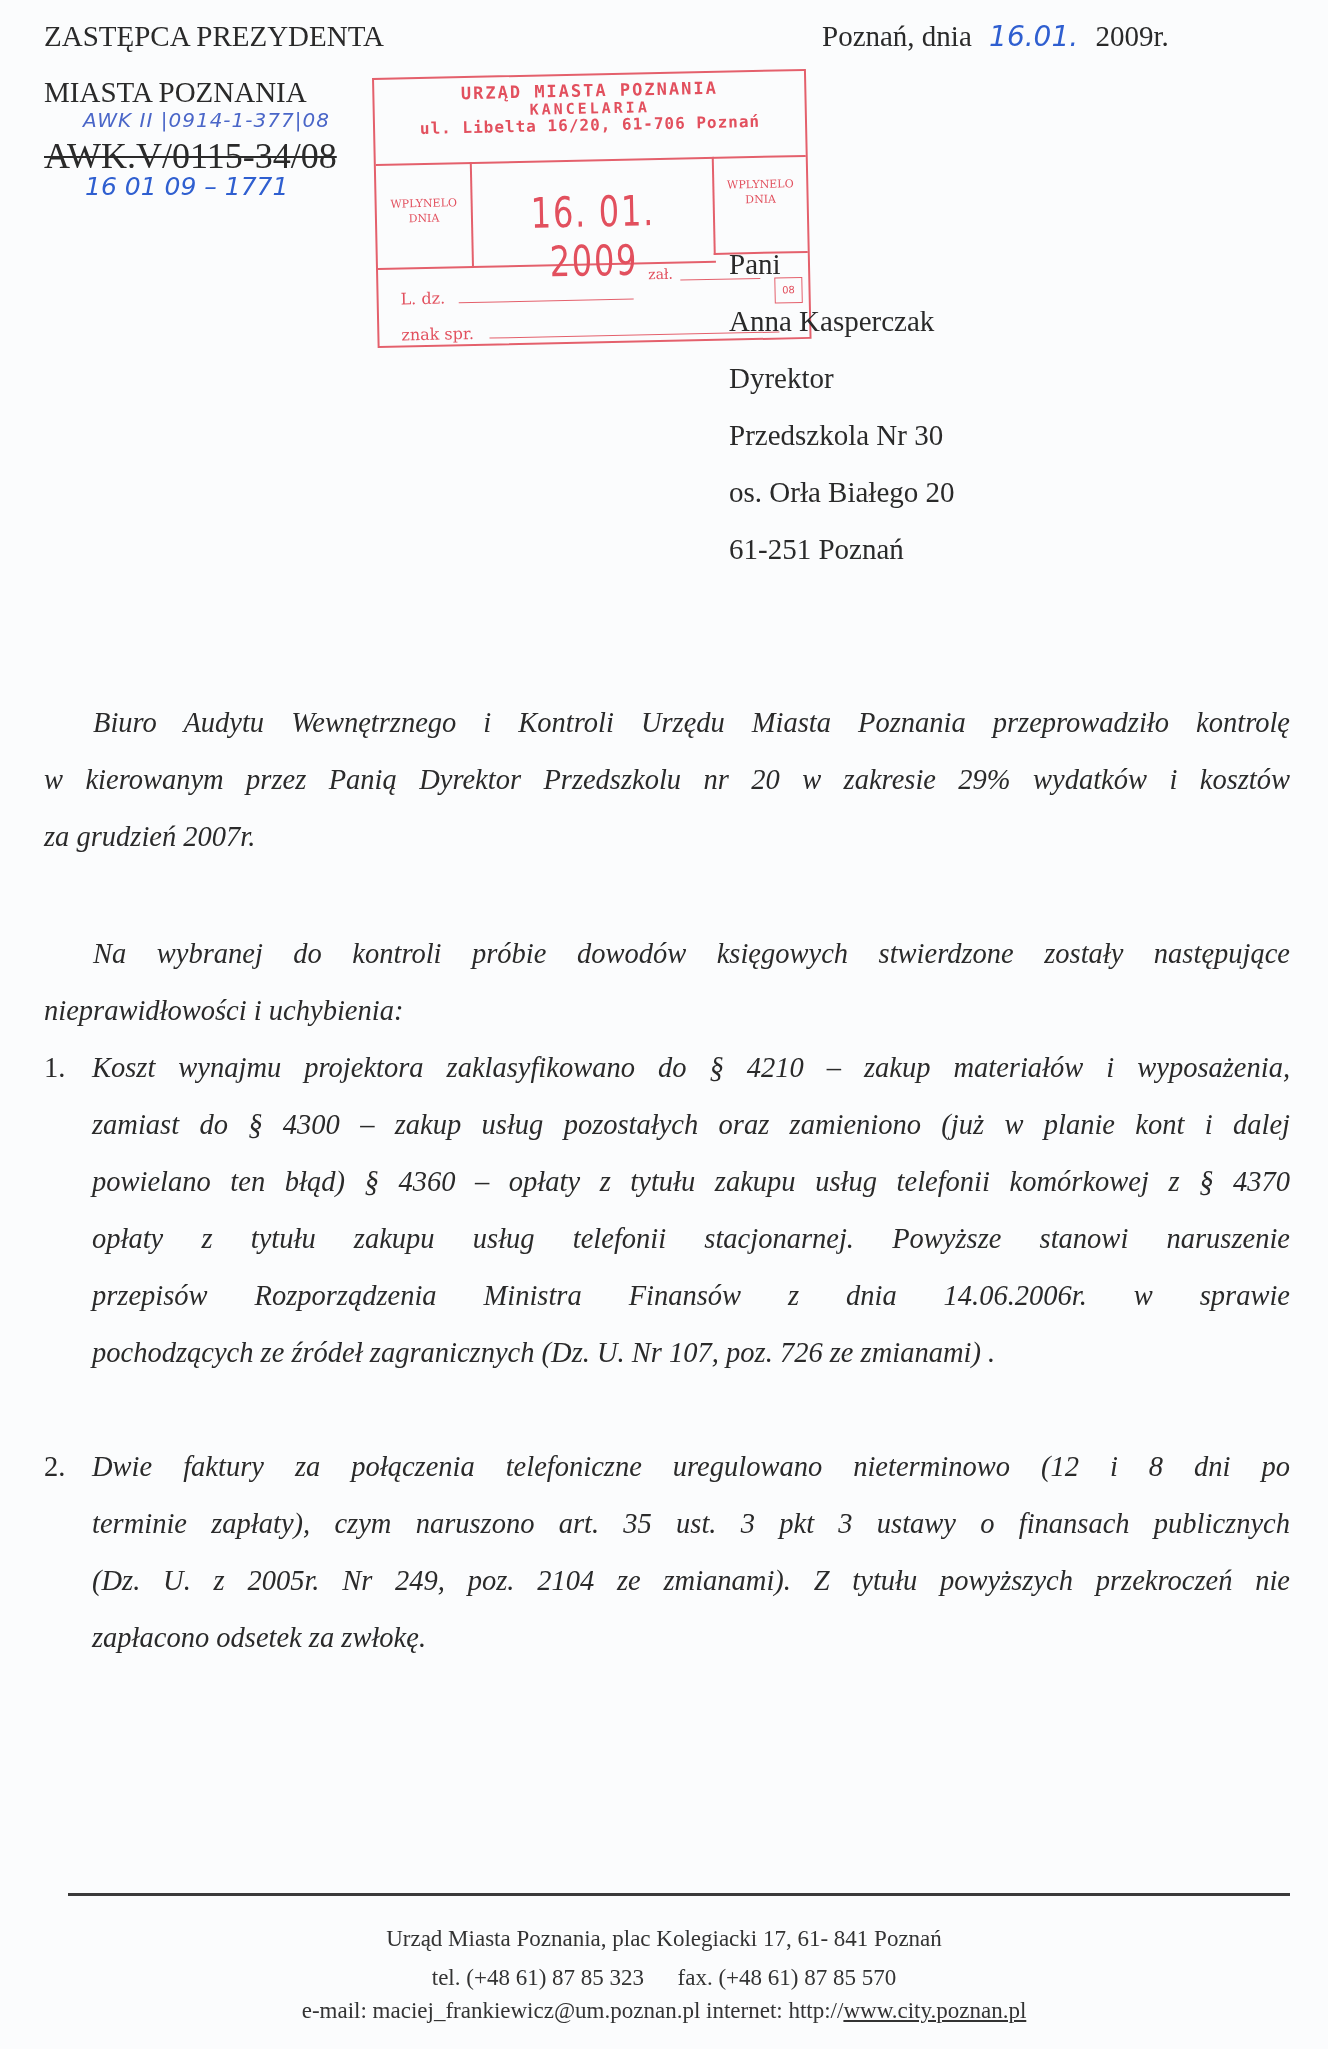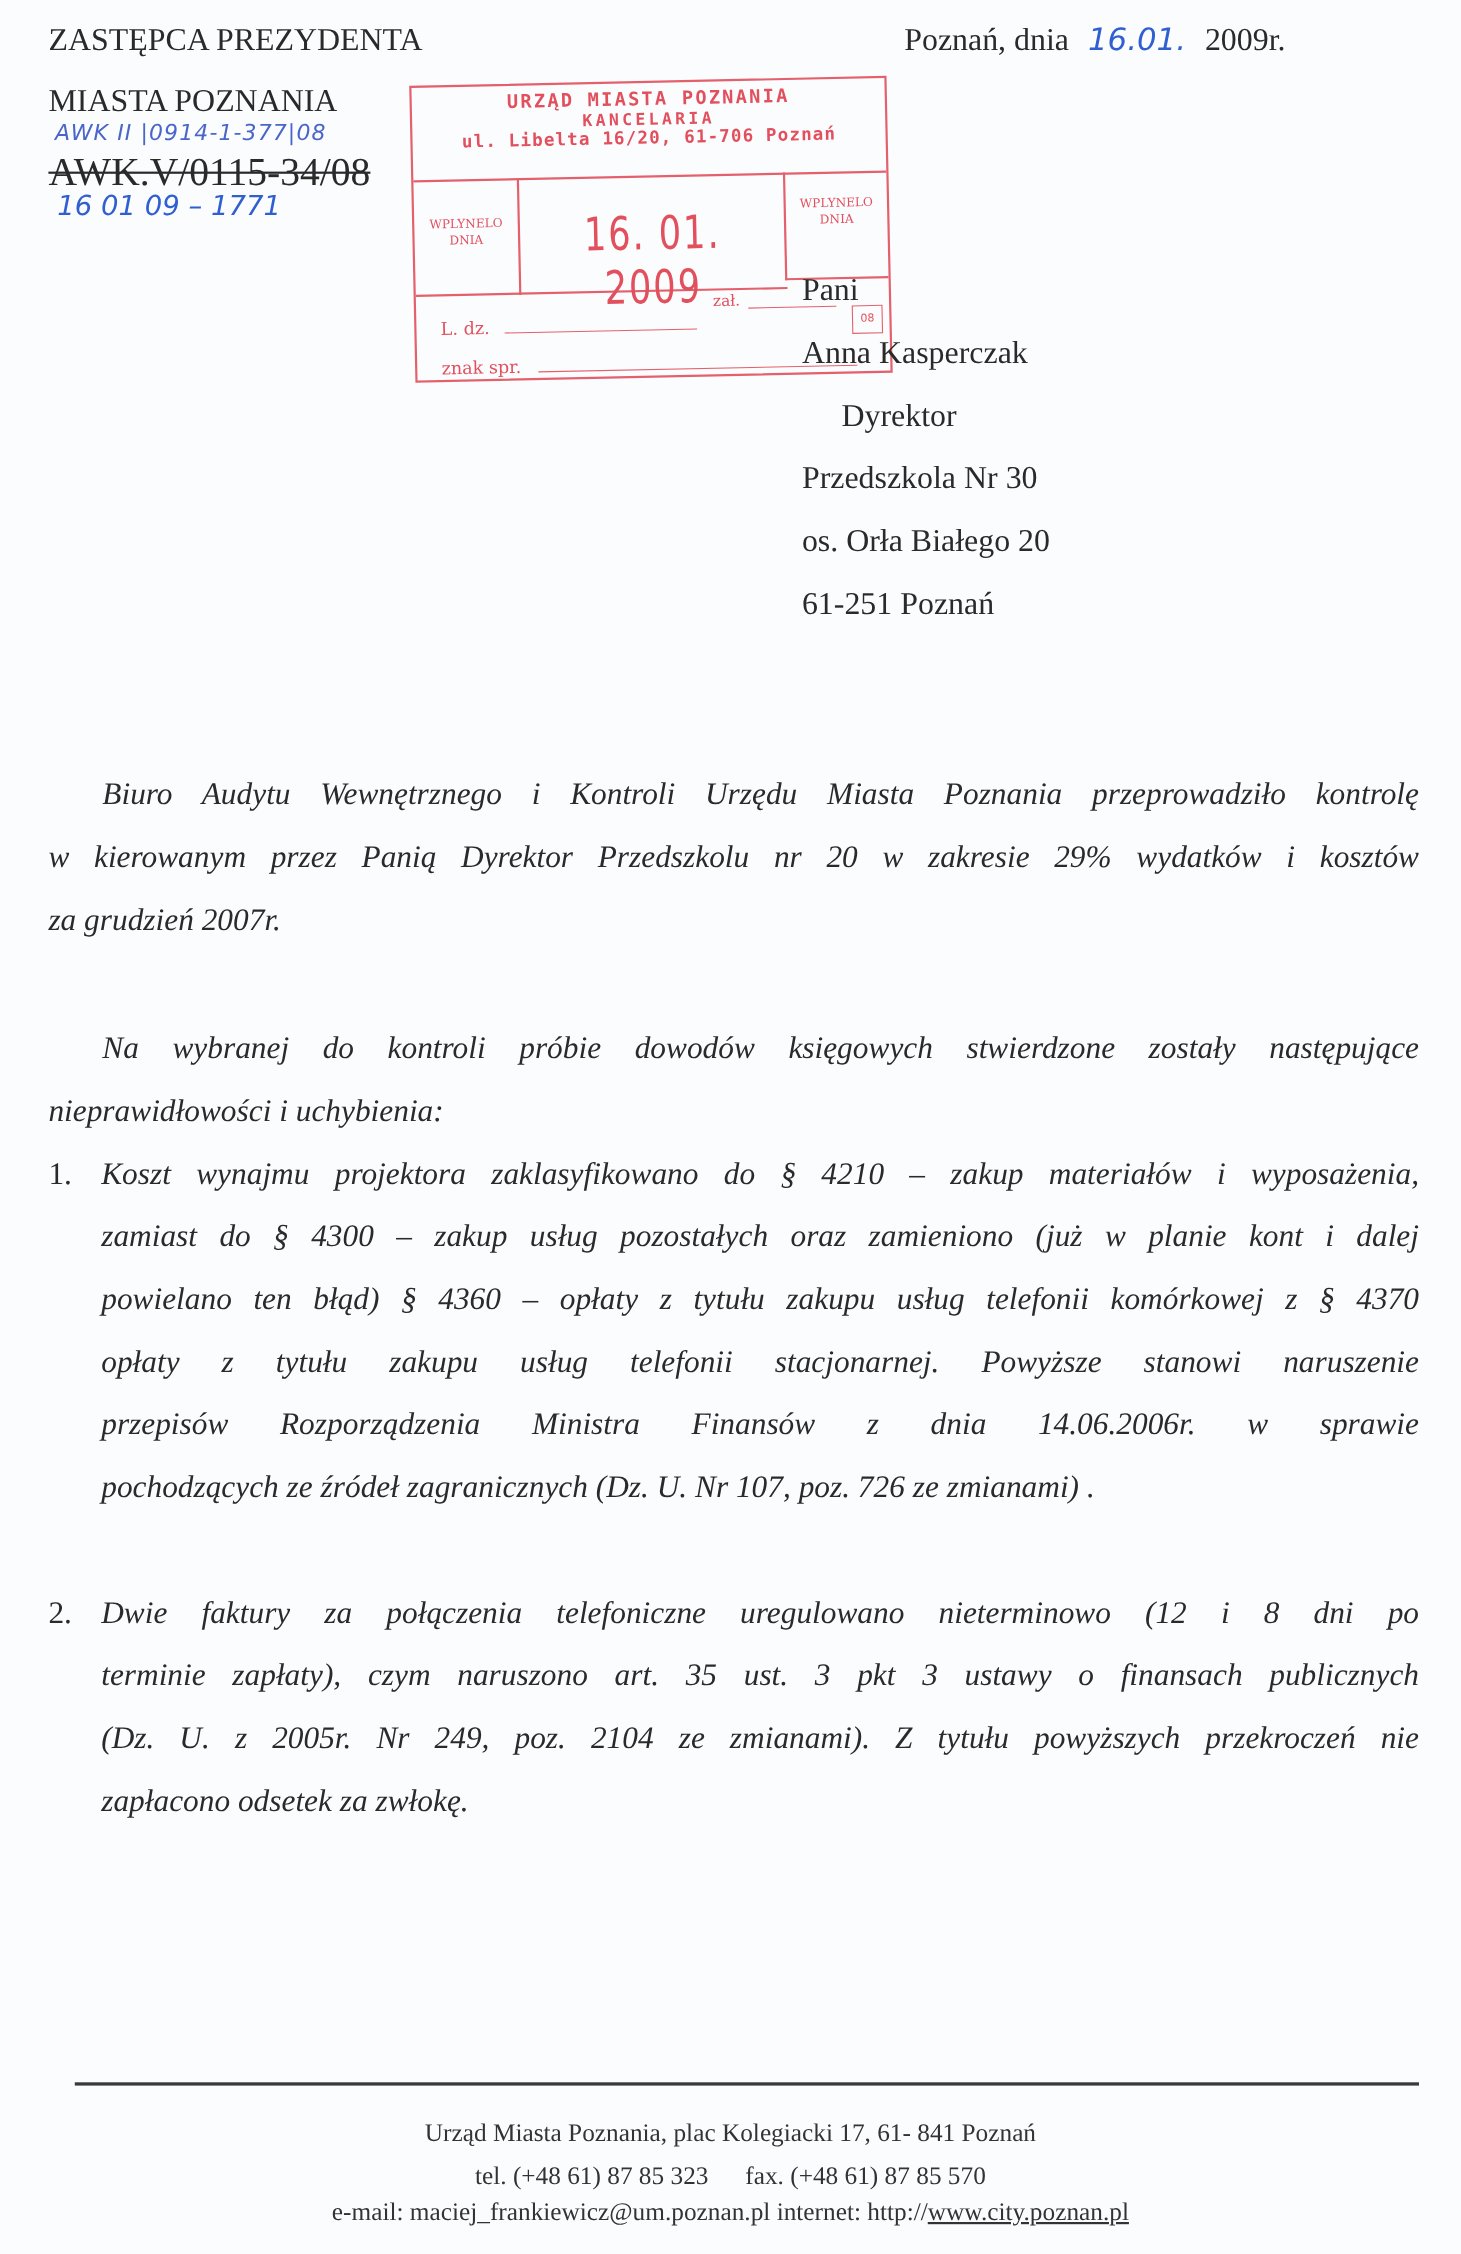--- a/index.html
+++ b/index.html
@@ -4,21 +4,21 @@
   <style>
     html, body { margin: 0; padding: 0; }
     body {
       width: 1328px; height: 2049px; position: relative; overflow: hidden;
       background: #fbfcfd;
       font-family: "Liberation Serif", serif;
       color: #2a2a2a;
     }
     .abs { position: absolute; }
     .serif { font-family: "Liberation Serif", serif; font-size: 29px; line-height: 1; white-space: nowrap; }
-    .hand { font-family: "DejaVu Sans", sans-serif; color: #2f5fd0; font-style: italic; white-space: nowrap; }
+    .hand { font-family: "DejaVu Sans", sans-serif; color: #2f5fd0; font-style: italic; white-space: nowrap; margin-left: 33px; }
     .hand-thin { color: #4a66c8; font-size: 20px; letter-spacing: 1px; }
     .strike { text-decoration: line-through; text-decoration-thickness: 2px; }
 
     
     .stamp {
       left: 372px; top: 78px; width: 430px; height: 266px;
       transform: rotate(-1.2deg); transform-origin: top left;
       border: 2px solid #e4606c; color: #e2505e;
       font-family: "DejaVu Sans Mono", monospace;
     }
@@ -92,21 +92,21 @@
     <span class="ldz">L. dz.</span>
     <span class="u1"></span>
     <span class="znak">znak spr.</span>
     <span class="u3"></span>
     <span class="tag">08</span>
   </div>
 </div>
 
 <div class="abs serif" style="left:729px; top:250px;">Pani</div>
 <div class="abs serif" style="left:729px; top:307px;">Anna Kasperczak</div>
-<div class="abs serif" style="left:765px; top:364px;">Dyrektor</div>
+<div class="abs serif" style="left:729px; top:364px;">Dyrektor</div>
 <div class="abs serif" style="left:729px; top:421px;">Przedszkola Nr 30</div>
 <div class="abs serif" style="left:729px; top:478px;">os. Orła Białego 20</div>
 <div class="abs serif" style="left:729px; top:535px;">61-251 Poznań</div>
 
 <div class="abs para" style="left:44px; width:1246px; top:694px;">
   <span class="line" style="padding-left:49px;">Biuro Audytu Wewnętrznego i Kontroli Urzędu Miasta Poznania przeprowadziło kontrolę</span>
   <span class="line">w kierowanym przez Panią Dyrektor Przedszkolu nr 20 w zakresie 29% wydatków i kosztów</span>
   <span class="line last">za grudzień 2007r.</span>
 </div>
 

